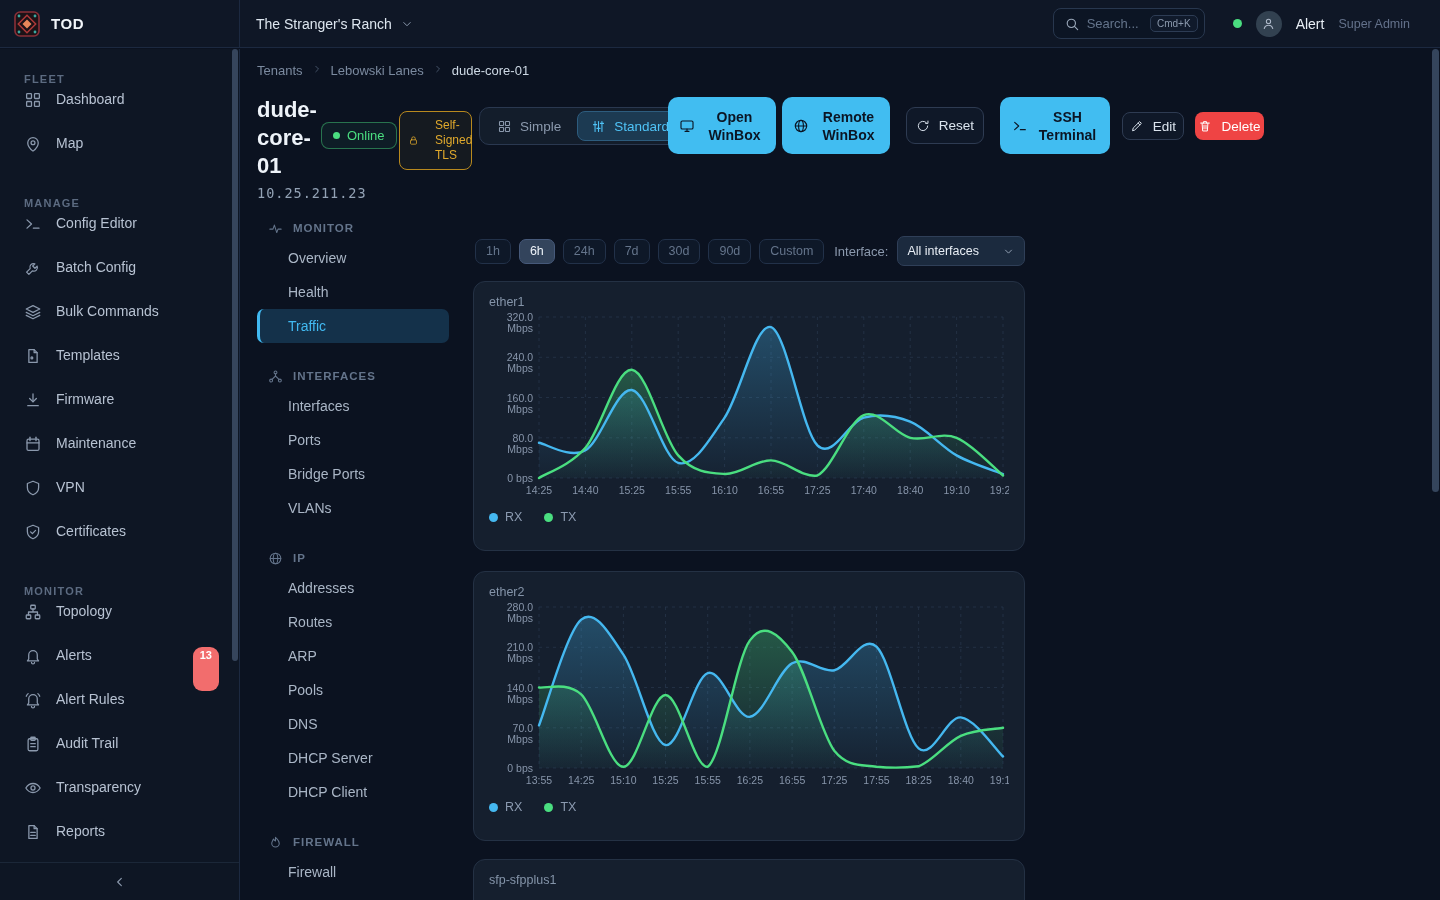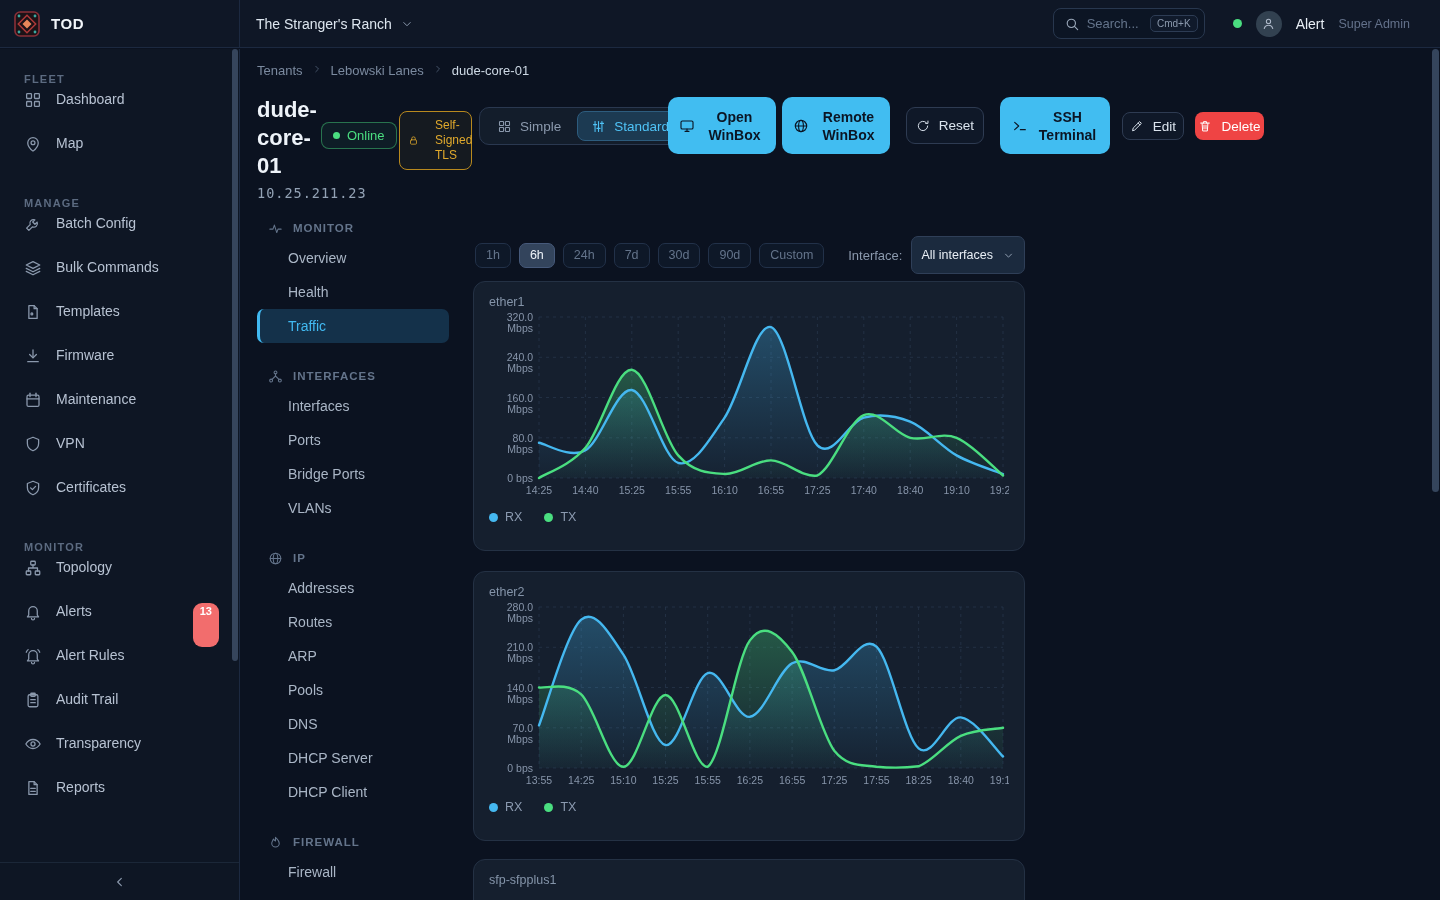--- a/index.html
+++ b/index.html
@@ -103,22 +103,22 @@
   .subnav-item.active { background:#14314a; color:#41b9f1; padding-left:28px;
     border-left:3px solid #41b9f1; }
   
   .controls { position:absolute; left:234px; top:187px; width:550px; display:flex;
     align-items:center; gap:8px; }
   .tbtn { height:25px; padding:0 10px; border-radius:7px; border:1px solid #223149;
     background:#0e1828; color:#64748b; font-size:12.5px; display:flex; align-items:center; cursor:pointer; }
   .tbtn.active { background:#33445c; border-color:#46597a; color:#eef3f9; }
   .iface { margin-left:auto; display:flex; align-items:center; gap:9px; }
   .iface-label { color:#8b99ad; font-size:13px; }
-  .iface-select { height:38px; background:#1b2a3e; border:1px solid #2f3f58; border-radius:7px;
-    color:#e8eef5; font-size:12.5px; display:flex; align-items:center; gap:9px; padding:0 9px;
+  .iface-select { height:30px; background:#1b2a3e; border:1px solid #2f3f58; border-radius:7px;
+    color:#e8eef5; font-size:12.5px; display:flex; align-items:center; gap:23px; padding:0 9px;
     cursor:pointer; }
   .iface-select .chev { color:#9aa8ba; display:flex; }
   
   .chart-card { position:absolute; left:232px; width:552px; height:270px; background:#151f2e;
     border:1px solid #243144; border-radius:12px; padding:13px 15px; }
   .card-0 { top:232px; } .card-1 { top:522px; } .card-2 { top:810px; }
   .chart-title { font-size:12.5px; color:#8494a9; }
   .chart-svg { margin-top:1px; }
   .legend { display:flex; gap:22px; margin-top:4px; }
   .legend-item { display:flex; align-items:center; gap:7px; font-size:12.5px; color:#8b9ab0; }
@@ -200,20 +200,29 @@
               <svg width="18" height="18" viewBox="0 0 24 24" fill="none" stroke="currentColor" stroke-width="1.7" stroke-linecap="round" stroke-linejoin="round">
                 <path d="M12 21.5s-7-5.6-7-11a7 7 0 0 1 14 0c0 5.4-7 11-7 11z"></path>
                 <circle cx="12" cy="10.3" r="2.6"></circle>
               </svg>
             </span>
             <span>Map</span>
           </div>
         </div>
         <div class="sb-section">
           <div class="sb-label">MANAGE</div>
+          <div class="sb-item">
+            <span class="ic" style="display: flex;">
+              <svg width="18" height="18" viewBox="0 0 24 24" fill="none" stroke="currentColor" stroke-width="1.7" stroke-linecap="round" stroke-linejoin="round">
+                <polyline points="4 6.5 10 12 4 17.5"></polyline>
+                <line x1="12.5" y1="17.5" x2="20" y2="17.5"></line>
+              </svg>
+            </span>
+            <span>Config Editor</span>
+          </div>
           <div class="sb-item">
             <span class="ic" style="display: flex;">
               <svg width="18" height="18" viewBox="0 0 24 24" fill="none" stroke="currentColor" stroke-width="1.7" stroke-linecap="round" stroke-linejoin="round">
                 <path d="M14.5 6.5a4.8 4.8 0 0 0-6.3 6.3L3.5 17.5 6.5 20.5l4.7-4.7a4.8 4.8 0 0 0 6.3-6.3l-2.9 2.9-3-3z"></path>
               </svg>
             </span>
             <span>Batch Config</span>
           </div>
           <div class="sb-item">
             <span class="ic" style="display: flex;">

